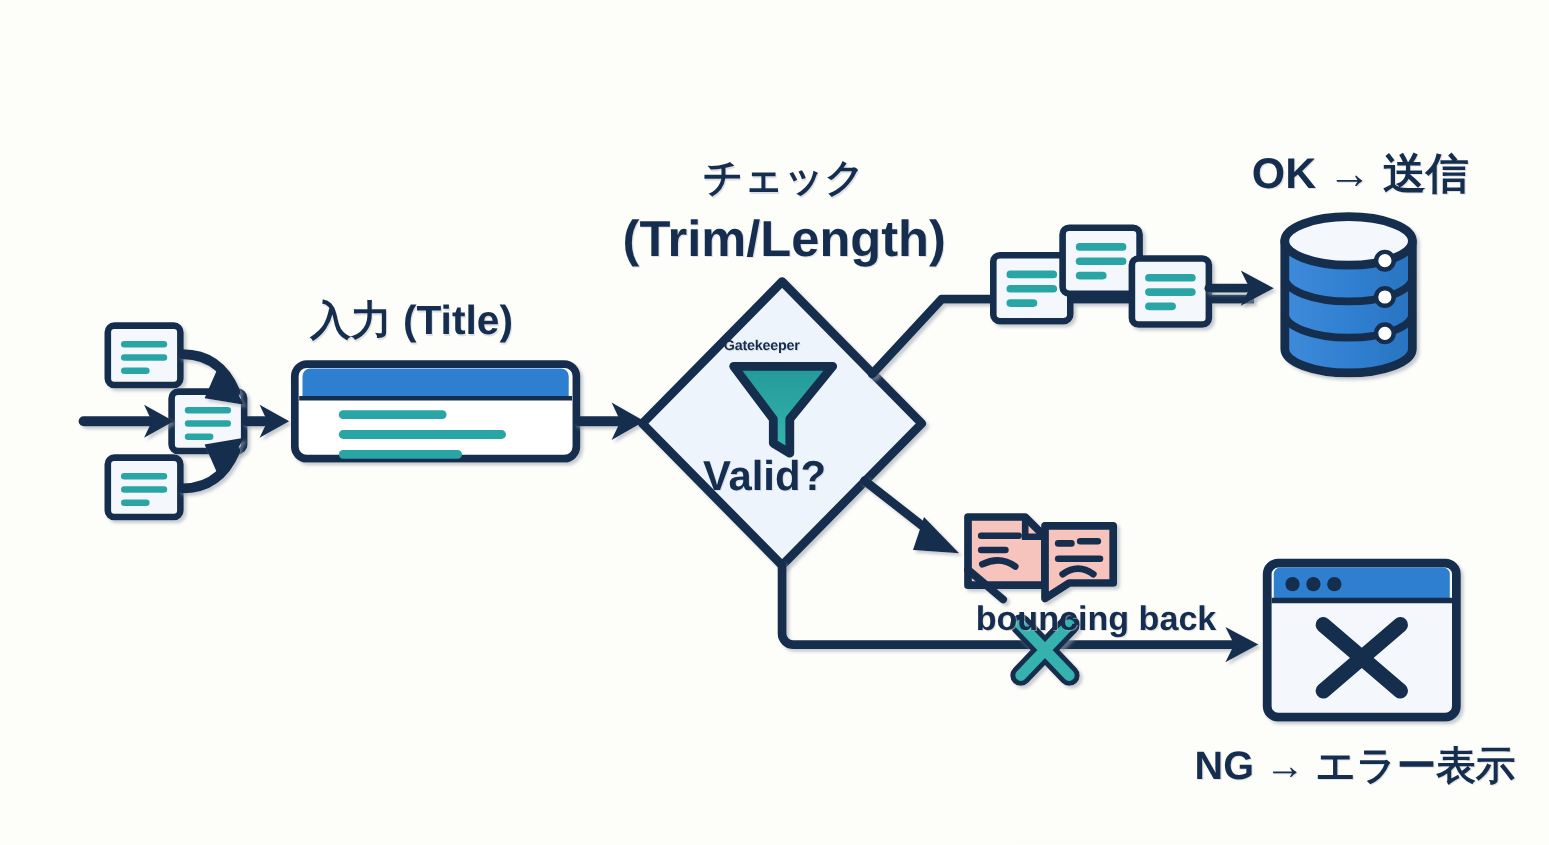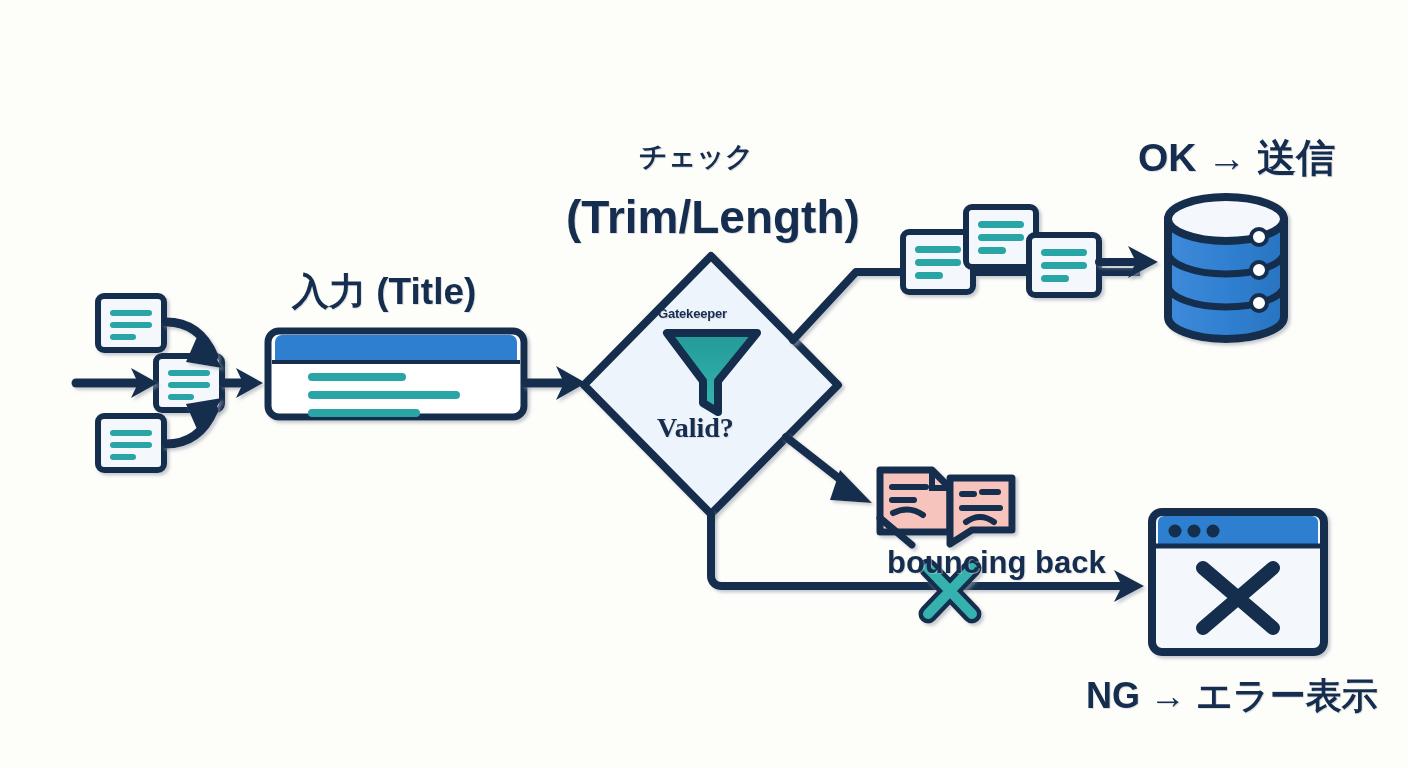--- a/index.html
+++ b/index.html
@@ -24,26 +24,26 @@
   }
   .lbl {
     position: absolute;
     color: #152d4e;
     font-weight: bold;
     font-family: "Liberation Sans", sans-serif;
     white-space: nowrap;
     text-shadow: 1px 1px 0 rgba(200,200,205,0.55);
   }
   #label-input-title {
-    left: 292px; top: 267px;
+    left: 282px; top: 267px;
     font-size: 37px;
   }
   #label-check-line1 {
     left: 639px; top: 138px;
-    font-size: 28px;
+    font-size: 36px;
   }
   #label-check-line2 {
     left: 566px; top: 190px;
     font-size: 46px;
   }
   #label-ok-send {
     left: 1138px; top: 131px;
     font-size: 39px;
   }
   #label-ng-error {
@@ -55,23 +55,22 @@
     left: 887px; top: 545px;
     font-size: 31px;
     text-align: right;
   }
   #label-gatekeeper {
     left: 658px; top: 306px;
     font-size: 13px;
     letter-spacing: -0.2px;
   }
   #label-valid {
-    left: 657px; top: 412px;
-    font-size: 28px;
-    font-family: Liberation Serif, serif;
+    left: 639px; top: 412px;
+    font-size: 38px;
   }
 </style>
 </head>
 <body>
 
 <div id="canvas">
 
   <svg id="diagram-svg" viewBox="0 0 1408 768" xmlns="http://www.w3.org/2000/svg">
     <defs>
       <filter id="softshadow" x="-30%" y="-30%" width="180%" height="180%">

